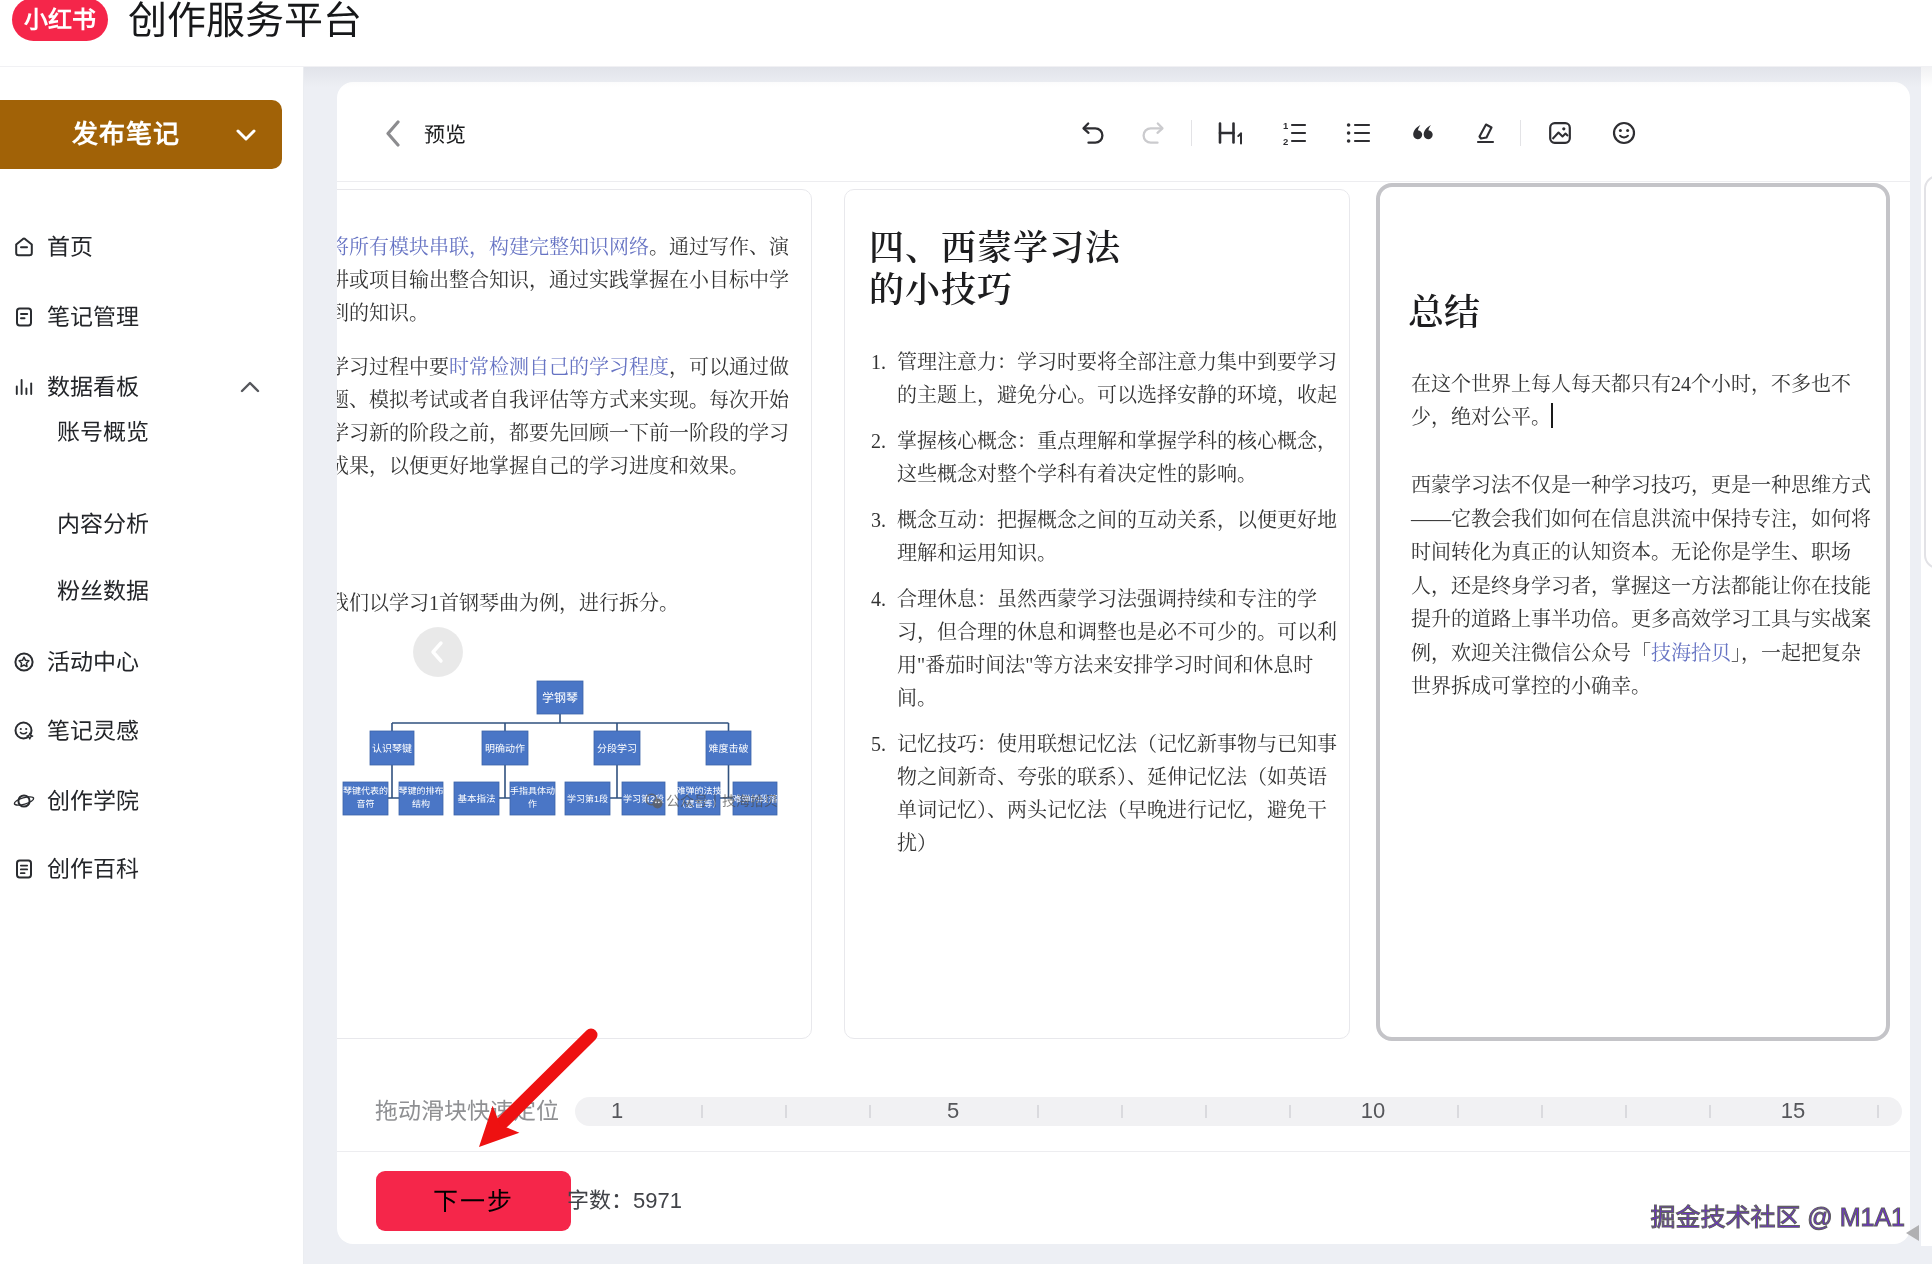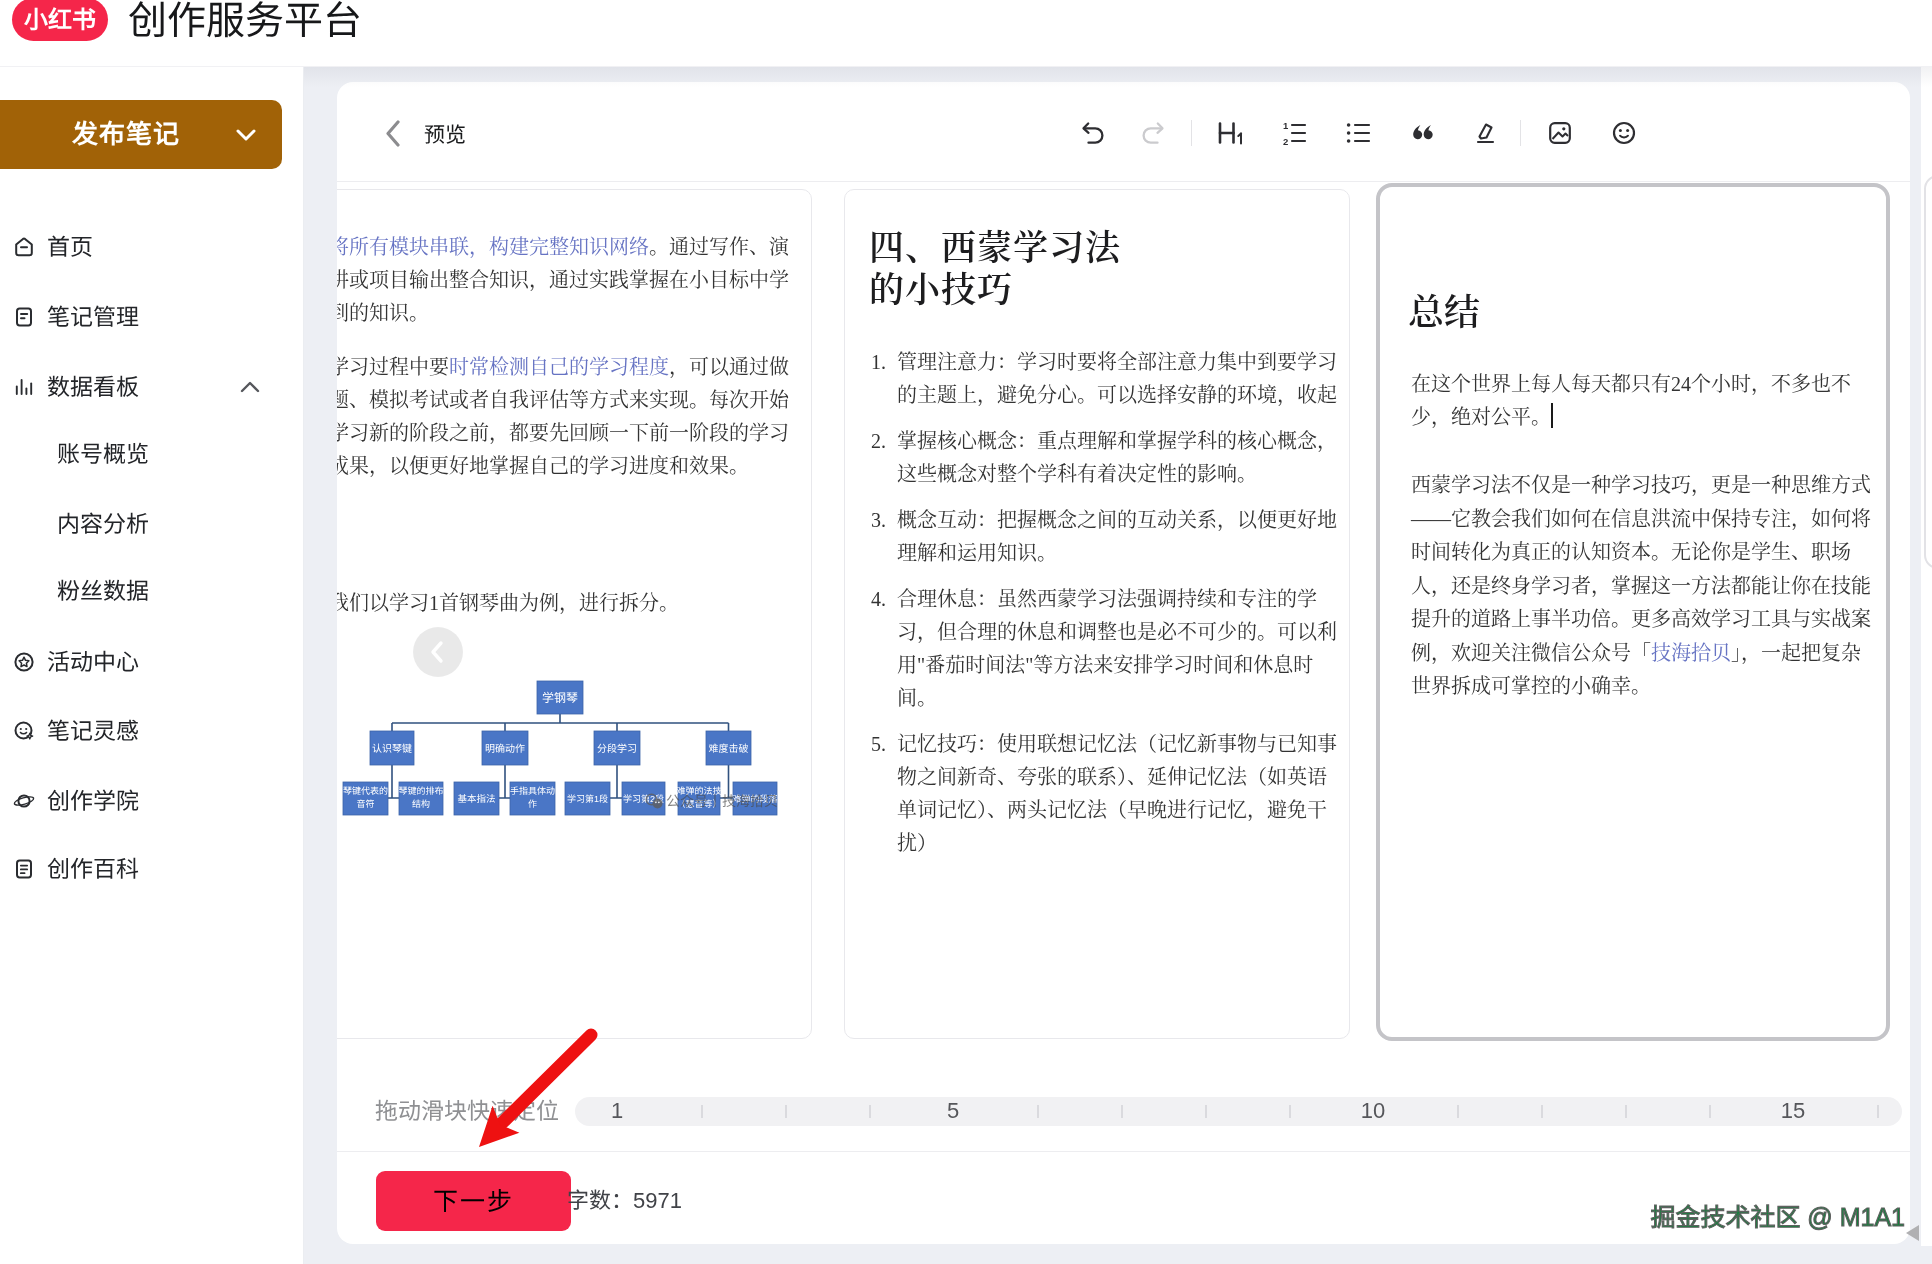--- a/index.html
+++ b/index.html
@@ -39,21 +39,21 @@
   .cursor{display:inline-block;width:2px;height:25px;background:#1a1a1a;vertical-align:-4px;}
   
   #drag-label{left:38px;top:1014px;height:30px;line-height:30px;font-size:23px;color:#8f9093;}
   #track{left:238px;top:1015px;width:1327px;height:29px;background:#f1f1f3;border-radius:15px;}
   #bottom-divider{left:0;top:1069px;width:1573px;height:1px;background:#ededf0;}
   .num{position:absolute;top:0;width:40px;margin-left:-20px;text-align:center;line-height:30px;}
   .tick{position:absolute;top:9px;width:2px;height:13px;background:#dadade;}
   #nextbtn{left:39px;top:1089px;width:195px;height:60px;background:#f5264a;border-radius:9px;color:#000000;
            font-size:25px;text-align:center;line-height:60px;letter-spacing:2px;}
   #wordcount{left:230px;top:1089px;height:60px;line-height:60px;font-size:22px;color:#404247;}
-  #watermark{right:5px;top:1113px;height:44px;line-height:44px;font-size:25px;color:#15803d;
+  #watermark{right:5px;top:1113px;height:44px;line-height:44px;font-size:25px;color:#6d28d9;
              -webkit-text-stroke:1.1px #606060;letter-spacing:0px;}
   
   #rightcol{left:1921px;top:66px;width:11px;height:1180px;background:#fff;z-index:2;}
   #peek{left:1924px;top:175px;width:30px;height:390px;background:#fff;border:2px solid #e2e2e6;border-radius:14px;z-index:2;}
   #cursor-tri{left:1906px;top:1225px;width:0;height:0;border-top:8px solid transparent;border-bottom:8px solid transparent;
               border-right:13px solid #b0b0b2;z-index:6;}
   #arrow-svg{left:440px;top:1010px;z-index:9;}
 </style>
 </head>
 <body>
@@ -94,21 +94,21 @@
         <line x1="3.8" y1="10.5" x2="3.8" y2="18"></line>
         <line x1="8.6" y1="4" x2="8.6" y2="18"></line>
         <line x1="13.4" y1="12.5" x2="13.4" y2="18"></line>
         <line x1="18.2" y1="7.5" x2="18.2" y2="18"></line>
       </g>
     </svg>
     <svg style="position:absolute;left:240px;top:13px" width="20" height="13" viewBox="0 0 20 13">
       <polyline points="2,11 10,3 18,11" fill="none" stroke="#55575c" stroke-width="2.4" stroke-linecap="round" stroke-linejoin="round"></polyline>
     </svg>
   </div>
-  <div class="abs mitem" style="top:434px">
+  <div class="abs mitem" style="top:412px">
     <span class="txt sub">账号概览</span>
   </div>
   <div class="abs mitem" style="top:504px">
     <span class="txt sub">内容分析</span>
   </div>
   <div class="abs mitem" style="top:571px">
     <span class="txt sub">粉丝数据</span>
   </div>
   <div class="abs mitem" style="top:642px">
     <span class="txt">活动中心</span>

